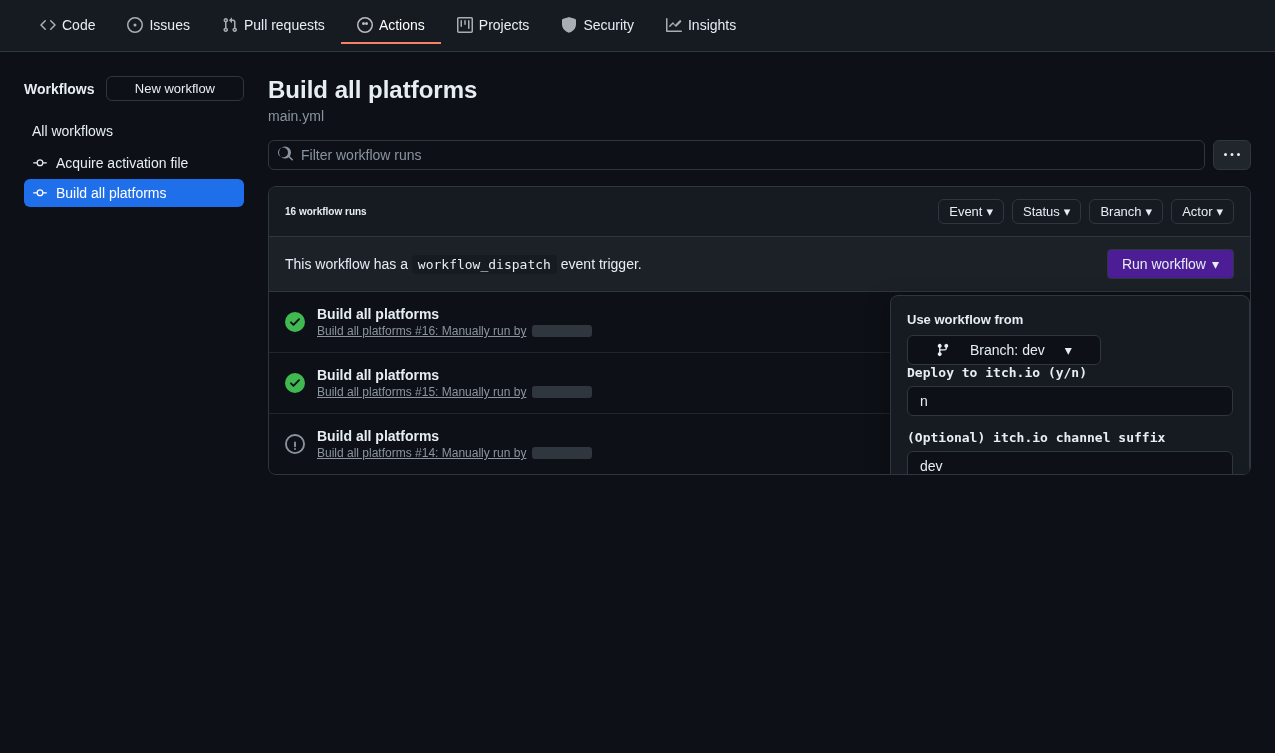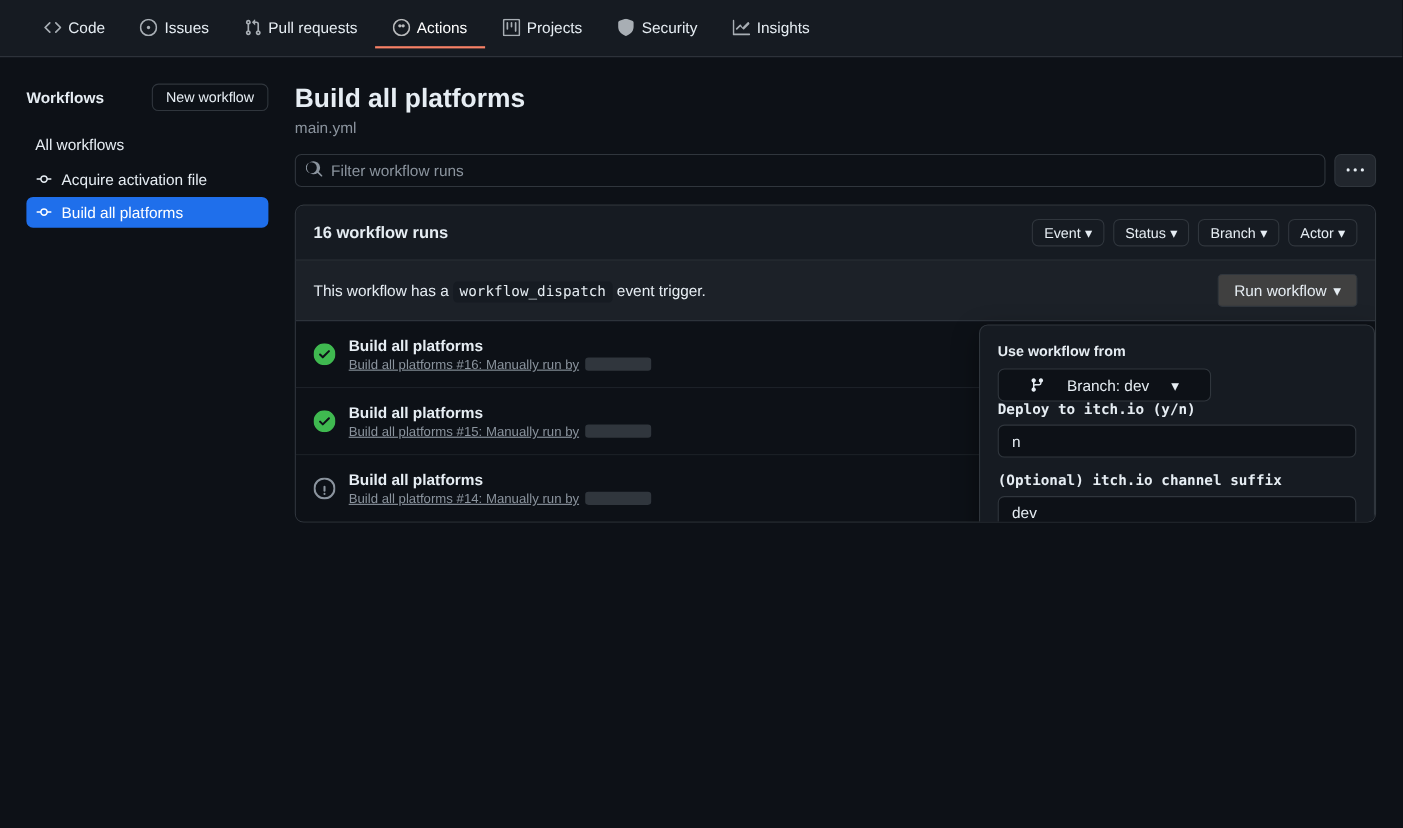--- a/index.html
+++ b/index.html
@@ -66,21 +66,21 @@
     }
     .sidebar-title {
       font-weight: 600;
       font-size: 14px;
       color: #e6edf3;
     }
     .btn-new-workflow {
       background: transparent;
       border: 1px solid #30363d;
       color: #e6edf3;
-      padding: 4px 12px;
+      padding: 4px 28px;
       border-radius: 6px;
       cursor: pointer;
       font-size: 13px;
       font-weight: 500;
     }
 
     .sidebar-all-workflows {
       padding: 6px 8px;
       color: #e6edf3;
       cursor: pointer;
@@ -181,21 +181,21 @@
     .table-header {
       display: flex;
       align-items: center;
       justify-content: space-between;
       padding: 12px 16px;
       background: #161b22;
       border-bottom: 1px solid #30363d;
     }
     .table-header-left {
       font-weight: 600;
-      font-size: 15px;
+      font-size: 10px;
     }
     .table-header-right {
       display: flex;
       gap: 8px;
       justify-content: space-between;
     }
     .filter-btn {
       background: transparent;
       border: 1px solid #30363d;
       color: #e6edf3;
@@ -224,21 +224,21 @@
     }
     .dispatch-text code {
       font-family: 'SFMono-Regular', Consolas, monospace;
       background: #161b22;
       padding: 2px 6px;
       border-radius: 4px;
       font-size: 13px;
       color: #e6edf3;
     }
     .btn-run-workflow {
-      background: #404040;
+      background: #4c1d95;
       border: 1px solid #30363d;
       color: #e6edf3;
       padding: 6px 14px;
       border-radius: 4px;
       cursor: pointer;
       font-size: 14px;
       font-weight: 500;
       display: flex;
       align-items: center;
       gap: 6px;

